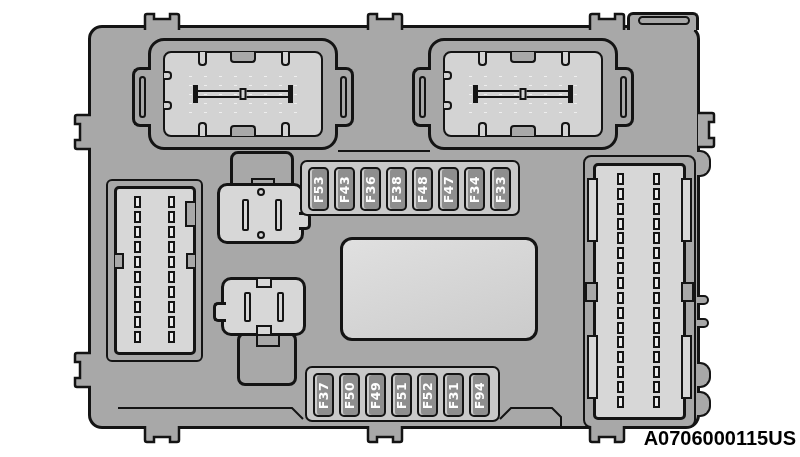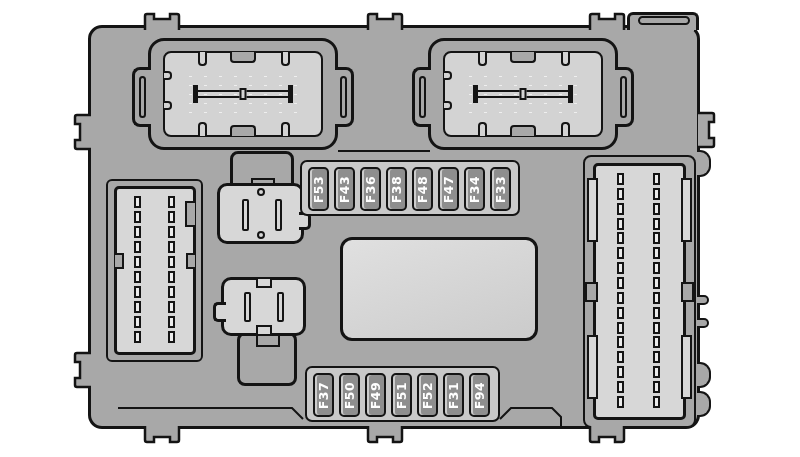--- a/index.html
+++ b/index.html
@@ -379,14 +379,15 @@
         <span class="fuse-label">F52</span>
       </div>
       <div class="fuse">
         <span class="fuse-label">F31</span>
       </div>
       <div class="fuse">
         <span class="fuse-label">F94</span>
       </div>
     </div>
 
+  <div class="abs figure-code">A0706000115US</div>
 
 </div>
 
 </body></html>

